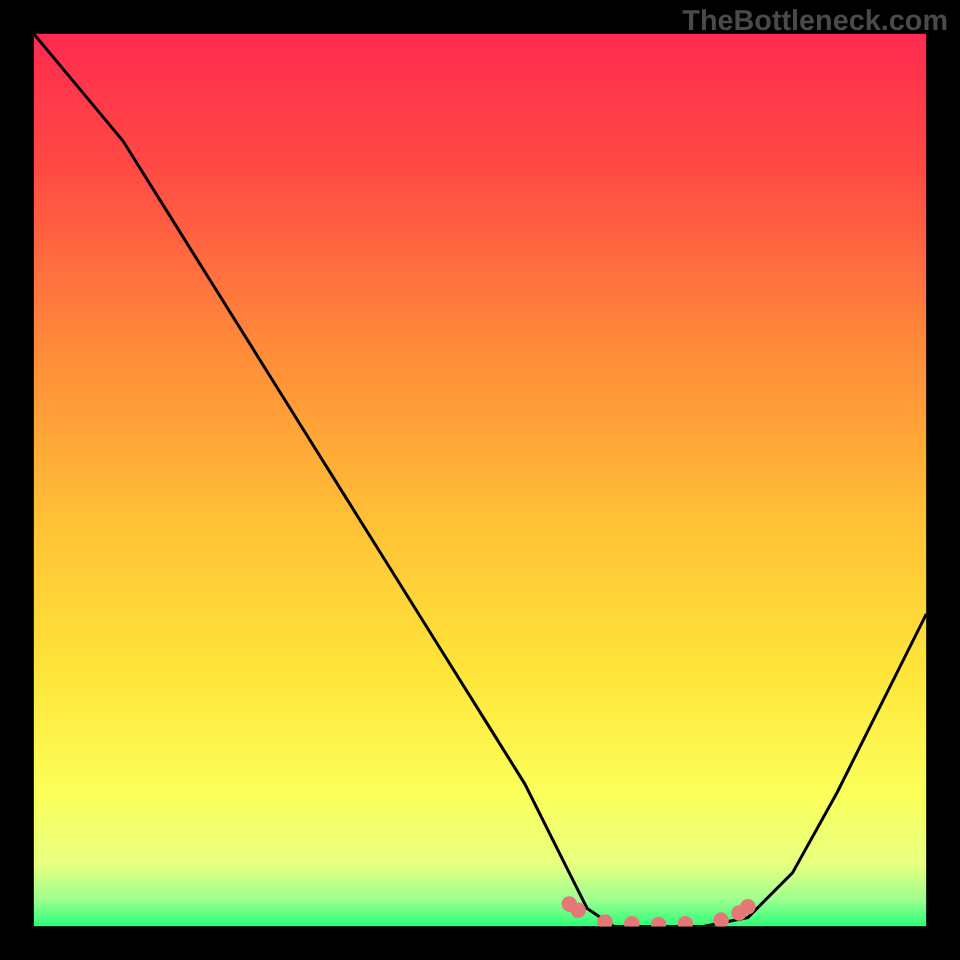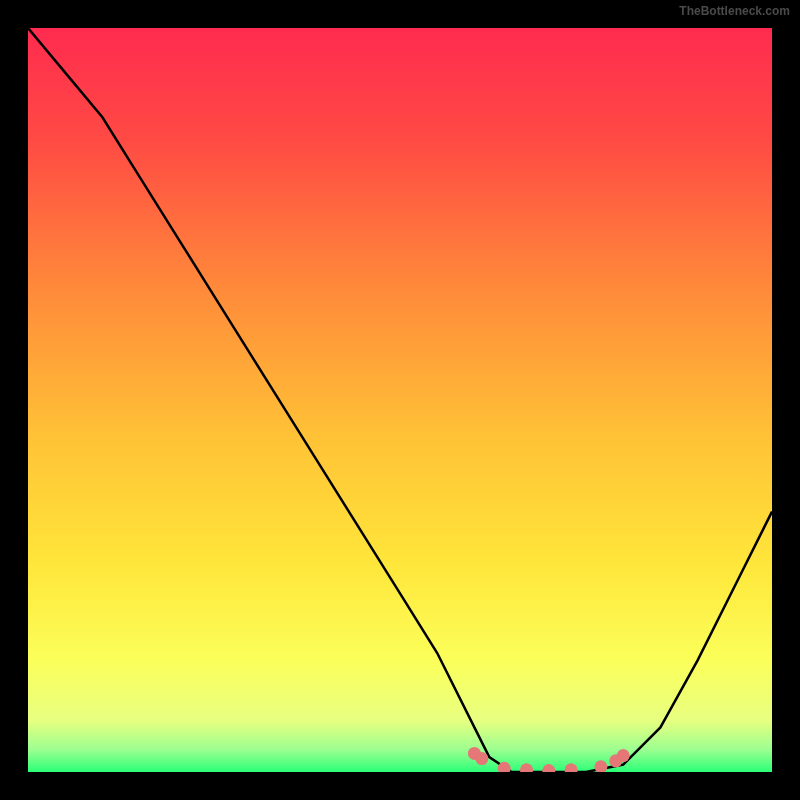--- a/index.html
+++ b/index.html
@@ -10,21 +10,21 @@
     background: #000;
     position: relative;
     overflow: hidden;
     font-family: Arial, sans-serif;
   }
   .watermark {
     position: absolute;
     top: 4px;
     right: 10px;
     color: #4a4a4a;
-    font-size: 12px;
+    font-size: 24px;
     font-weight: bold;
     z-index: 10;
   }
   .chart-frame {
     position: absolute;
     top: 28px;
     left: 28px;
     width: 744px;
     height: 744px;
   }

